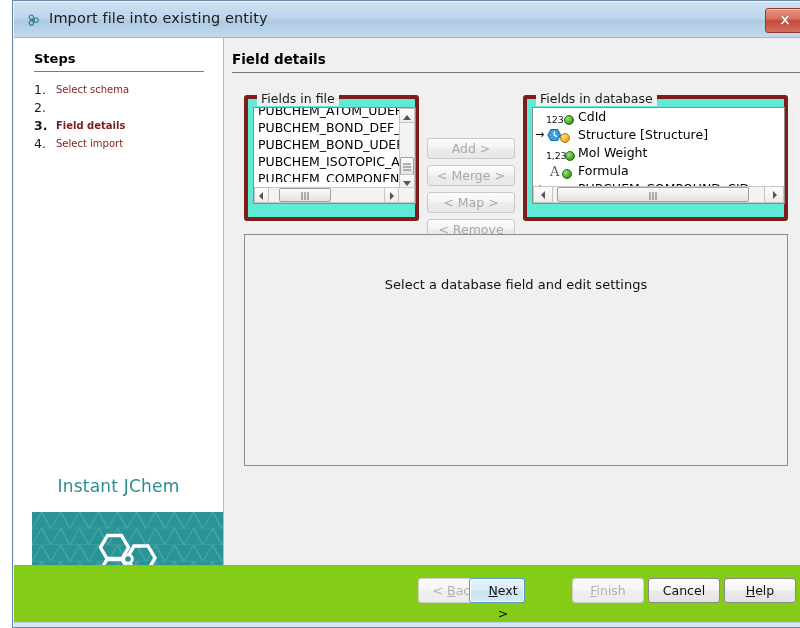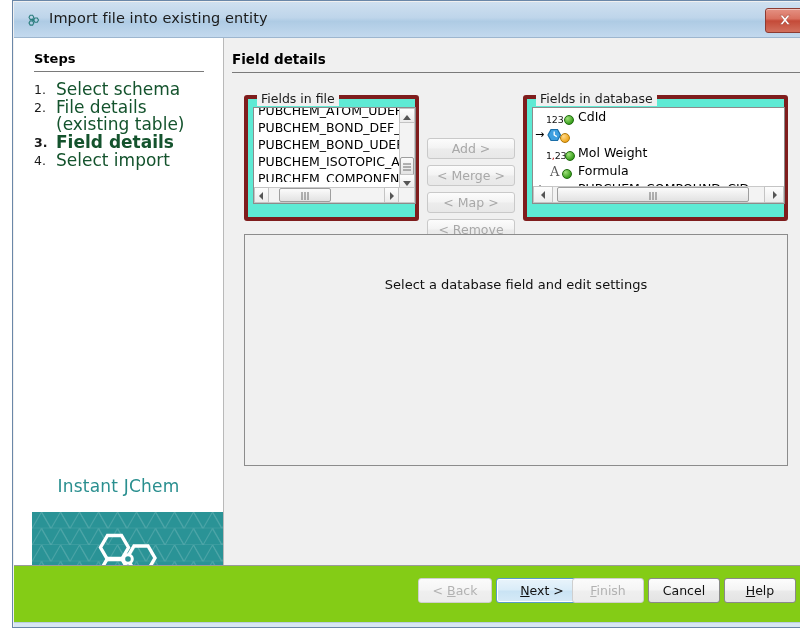--- a/index.html
+++ b/index.html
@@ -68,21 +68,21 @@
     position: absolute; left: 20px; top: 33px;
     width: 170px; height: 0;
     border-top: 1px solid #7a7a7a;
   }
   #steps-list {
     position: absolute; left: 20px; top: 43px;
     width: 178px;
   }
   .step-row { display: flex; align-items: flex-start; margin-bottom: 1px; }
   .step-num { width: 22px; flex: 0 0 22px; font-size: 12.5px; color: #1a1a1a; line-height: 17px; }
-  .step-label { font-size: 17px; color: #14532d; line-height: 17px; }
+  .step-label { font-size: 10px; color: #7f1d1d; line-height: 17px; }
   .step-row.current .step-num,
   .step-row.current .step-label { font-weight: bold; }
 
   #brand-name {
     position: absolute; left: 0; top: 438px;
     width: 209px; text-align: center;
     font-size: 17px; color: #2a8f8f;
     letter-spacing: 0.2px;
   }
   #brand-block {
@@ -318,21 +318,20 @@
     <div id="steps-title">Steps</div>
     <div id="steps-rule"></div>
 
     <div id="steps-list">
       <div class="step-row">
         <span class="step-num">1.</span>
         <span class="step-label">Select schema</span>
       </div>
       <div class="step-row">
         <span class="step-num">2.</span>
-        <span class="step-label">File details (existing table)</span>
       </div>
       <div class="step-row current">
         <span class="step-num">3.</span>
         <span class="step-label">Field details</span>
       </div>
       <div class="step-row">
         <span class="step-num">4.</span>
         <span class="step-label">Select import</span>
       </div>
     </div>
@@ -445,20 +444,21 @@
 
           <div class="db-item">
             <span class="db-arrow">→</span>
             <span class="db-icon">
               <svg style="position:absolute;left:2px;top:2px;" width="15" height="15" viewBox="0 0 15 15">
                 <path d="M4 1.5 L10.5 1.5 L13.5 7 L10.5 12.5 L4 12.5 L1 7 Z" fill="#3e9fe0" stroke="#1a6ea8" stroke-width="1.2"></path>
                 <path d="M7.2 3.4 L7.2 7 L9.8 8.6" fill="none" stroke="#ffffff" stroke-width="1.3"></path>
               </svg>
               <span class="orange-dot" style="left:15px;"></span>
             </span>
+            <span class="db-text">Structure [Structure]</span>
           </div>
 
           <div class="db-item">
             <span class="db-arrow"></span>
             <span class="db-icon">
               <span class="type-num" style="left:1px;">1<span class="c">,</span>23</span>
                 <span class="green-dot" style="left:20px;"></span>
             </span>
             <span class="db-text">Mol Weight</span>
           </div>
@@ -507,21 +507,21 @@
 
     <div id="settings-panel">
       <div id="settings-msg">Select a database field and edit settings</div>
     </div>
   </div>
 
   <div id="bottom-bar">
     <div class="btn disabled" style="left:404px; width:74px;">
       &lt; <span class="mn">B</span>ack
     </div>
-    <div class="btn default" style="left:482px; width:80px;padding-left:12px;">
+    <div class="btn default" style="left:455px; width:56px;padding-left:12px;">
       <span class="mn">N</span>ext &gt;
     </div>
     <div class="btn disabled" style="left:558px; width:72px;">
       <span class="mn">F</span>inish
     </div>
     <div class="btn normal" style="left:634px; width:72px;">
       Cancel
     </div>
     <div class="btn normal" style="left:710px; width:72px;">
       <span class="mn">H</span>elp

